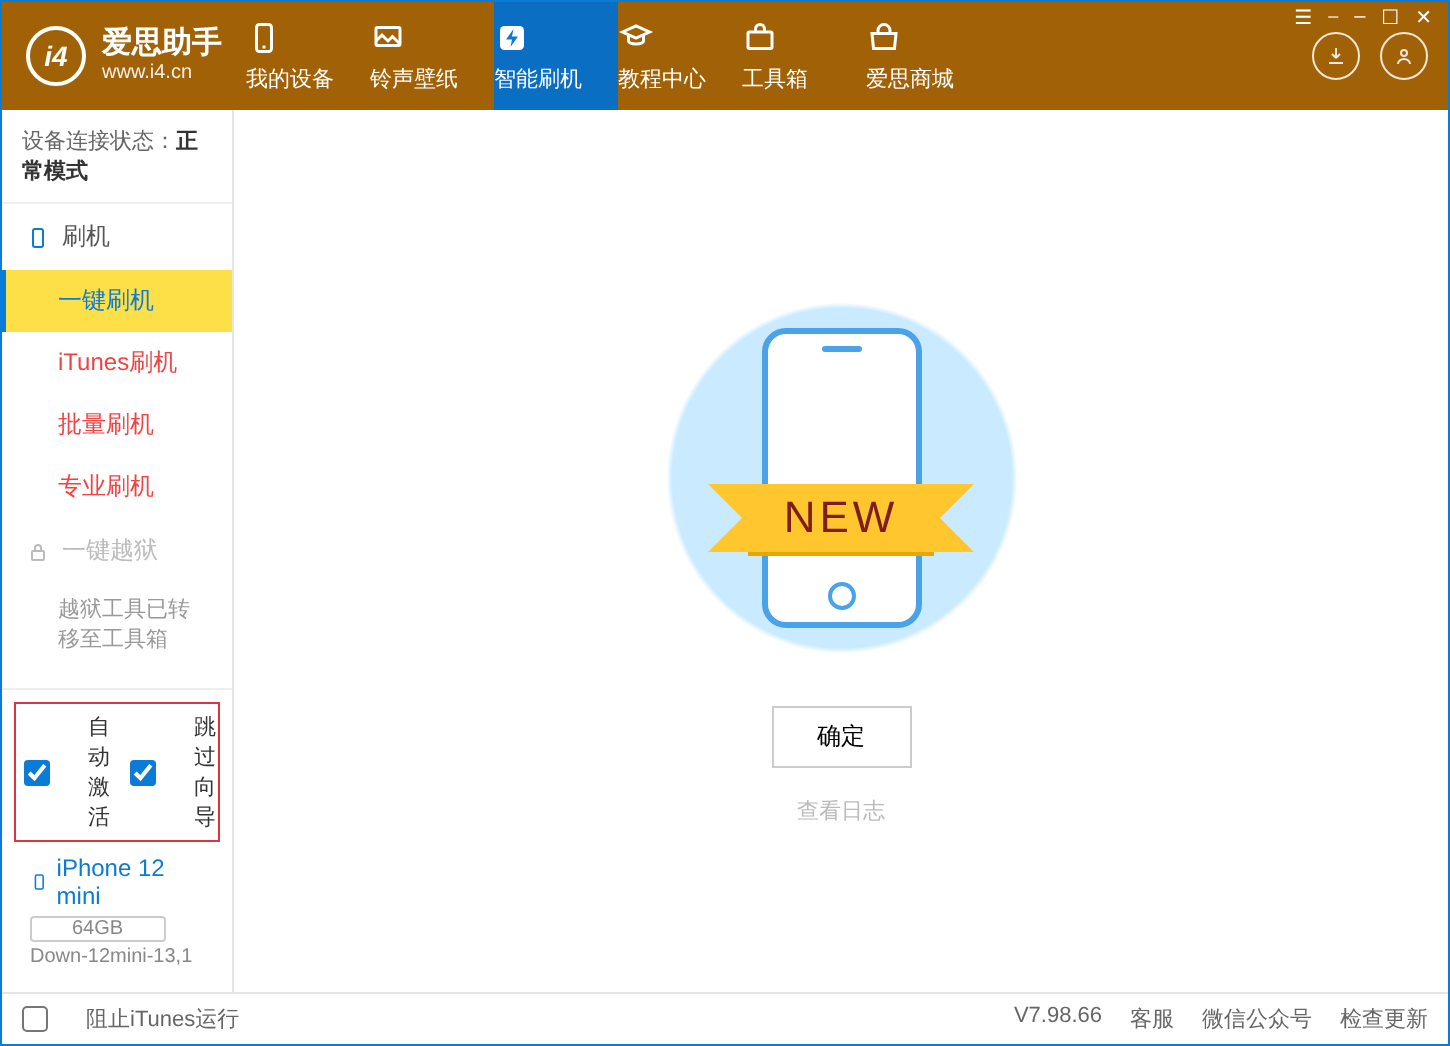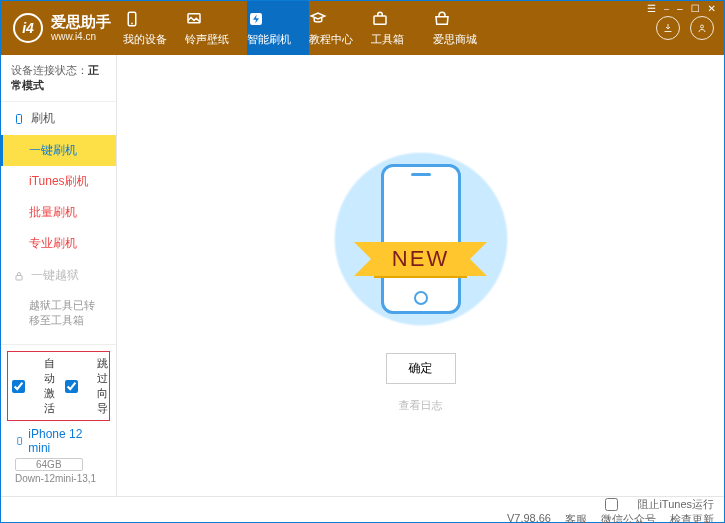--- a/index.html
+++ b/index.html
@@ -42,21 +42,21 @@
 .phone { width: 80px; height: 150px; background: #fff; border: 3px solid #4aa3e8; border-radius: 12px; position: relative; }
 .phone::before { content: ""; position: absolute; top: 6px; left: 50%; transform: translateX(-50%); width: 20px; height: 3px; background: #4aa3e8; border-radius: 2px; }
 .phone::after { content: ""; position: absolute; bottom: 6px; left: 50%; transform: translateX(-50%); width: 10px; height: 10px; border: 2px solid #4aa3e8; border-radius: 50%; }
 .ribbon { position: absolute; background: #ffc62e; color: #7f1d1d; font-weight: normal; font-size: 22px; letter-spacing: 2px; padding: 4px 18px; transform: translateY(20px); box-shadow: 0 2px 0 #e6a800; }
 .ribbon::before, .ribbon::after { content: ""; position: absolute; top: 0; border: 17px solid #ffc62e; }
 .ribbon::before { left: -20px; border-left-color: transparent; }
 .ribbon::after { right: -20px; border-right-color: transparent; }
 .success-msg { font-size: 15px; color: #333; }
 .ok-btn { border: 1px solid #ccc; background: #fff; padding: 6px 22px; font-size: 12px; cursor: pointer; }
 .view-log { font-size: 11px; color: #bbb; cursor: pointer; }
-.statusbar { height: 26px; border-top: 1px solid #e5e5e5; display: flex; align-items: flex-end; padding: 0 10px; font-size: 11px; color: #666; flex-direction: column; }
+.statusbar { height: 26px; border-top: 1px solid #e5e5e5; display: flex; align-items: center; padding: 0 10px; font-size: 11px; color: #666; }
 .statusbar .right { margin-left: auto; display: flex; gap: 14px; }
 .sec-icon { width: 12px; height: 12px; }
 </style>
 </head>
 <body>
 
 <div class="window">
   <div style="position:relative">
     <div class="win-ctrls">
       <span>☰</span>

